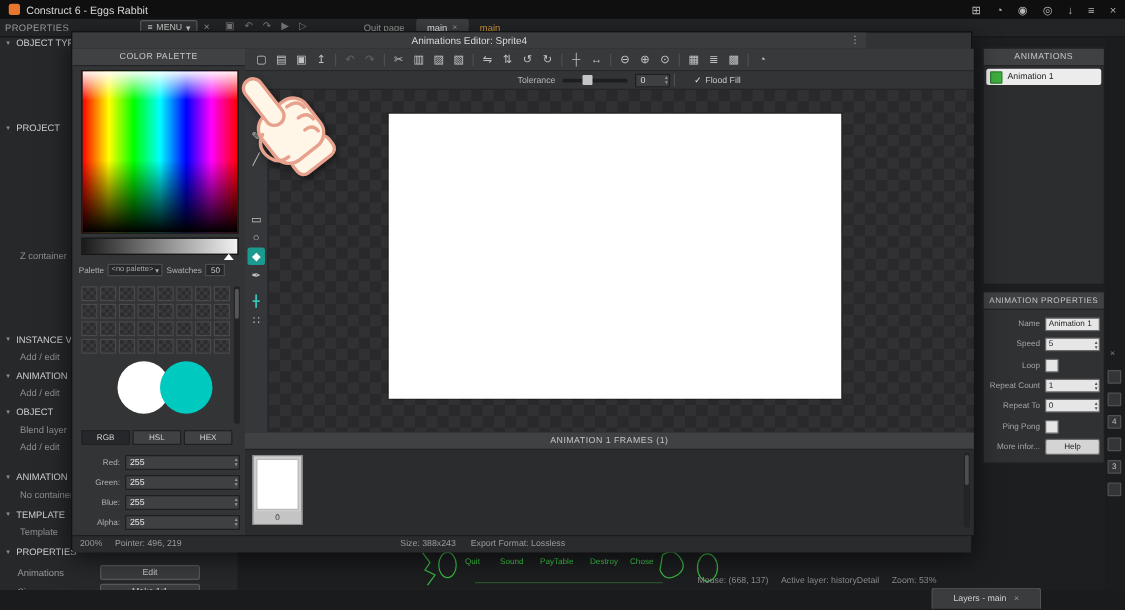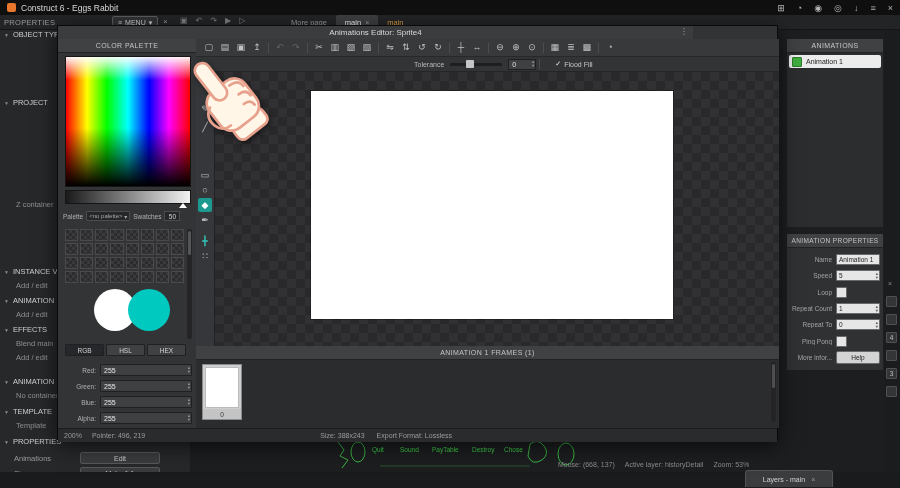--- a/index.html
+++ b/index.html
@@ -190,21 +190,21 @@
   <span class="props-close">×</span>
   <div class="mb-icons" id="mb-icons">
       <span class="mb-ico">▣</span>
       <span class="mb-ico">↶</span>
       <span class="mb-ico">↷</span>
       <span class="mb-ico">▶</span>
       <span class="mb-ico">▷</span>
     </div>
   <div class="mb-tabs" id="mb-tabs">
       <div class="mb-tab normal">
-        <span>More page</span>
+        <span>Quit page</span>
       </div>
       <div class="mb-tab active">
         <span>main</span>
         <span class="tab-x">×</span>
       </div>
       <div class="mb-tab modified">
         <span>main</span>
       </div>
     </div>
 </div>
@@ -233,24 +233,24 @@
     </div>
     <div class="lp-row lp-sec" style="top: 266px;">
       <span class="caret">▼</span>
       <span>ANIMATION</span>
     </div>
     <div class="lp-row lp-item" style="top: 280px;">
       <span>Add / edit</span>
     </div>
     <div class="lp-row lp-sec" style="top: 295px;">
       <span class="caret">▼</span>
-      <span>EFFECTS</span>
+      <span>OBJECT</span>
     </div>
     <div class="lp-row lp-item" style="top: 309px;">
-      <span>Blend main</span>
+      <span>Blend layer</span>
     </div>
     <div class="lp-row lp-item" style="top: 323px;">
       <span>Add / edit</span>
     </div>
     <div class="lp-row lp-sec" style="top: 347px;">
       <span class="caret">▼</span>
       <span>ANIMATION</span>
     </div>
     <div class="lp-row lp-item" style="top: 361px;">
       <span>No container</span>

